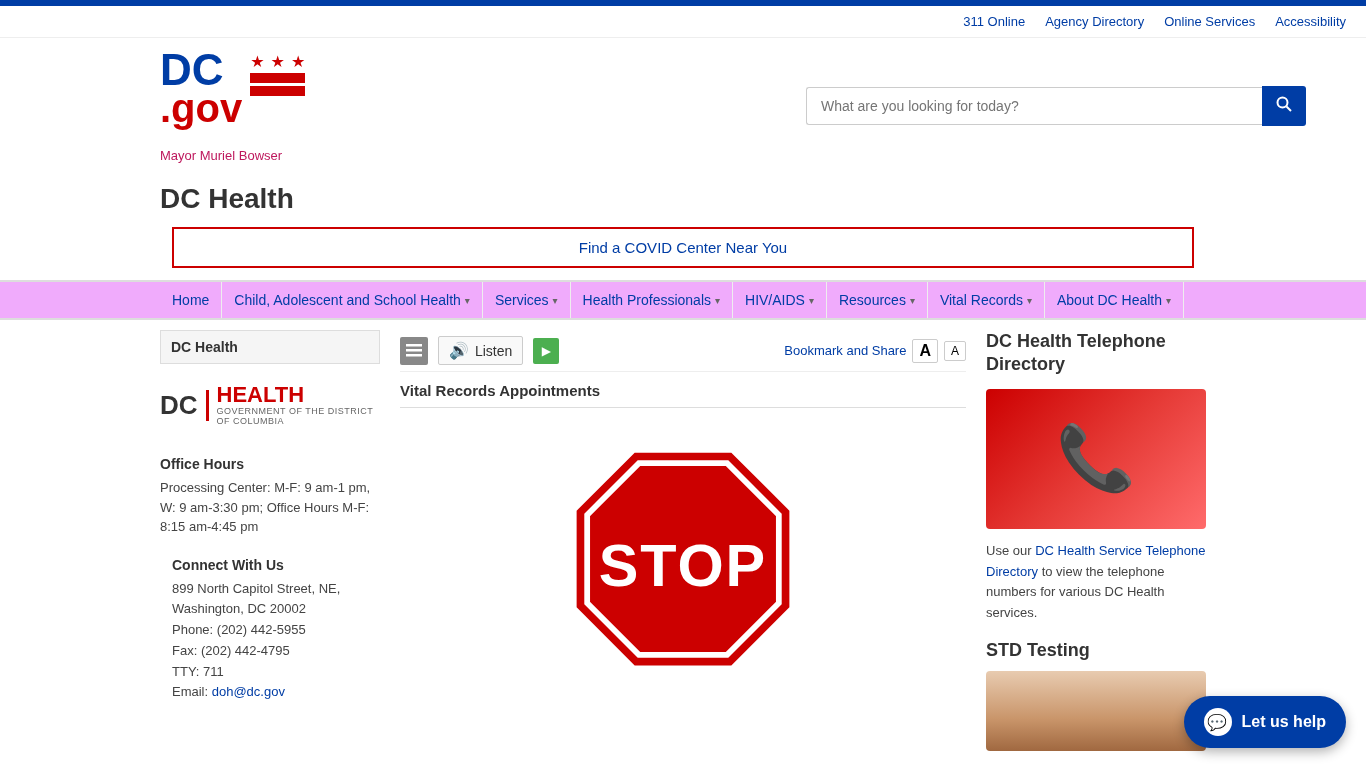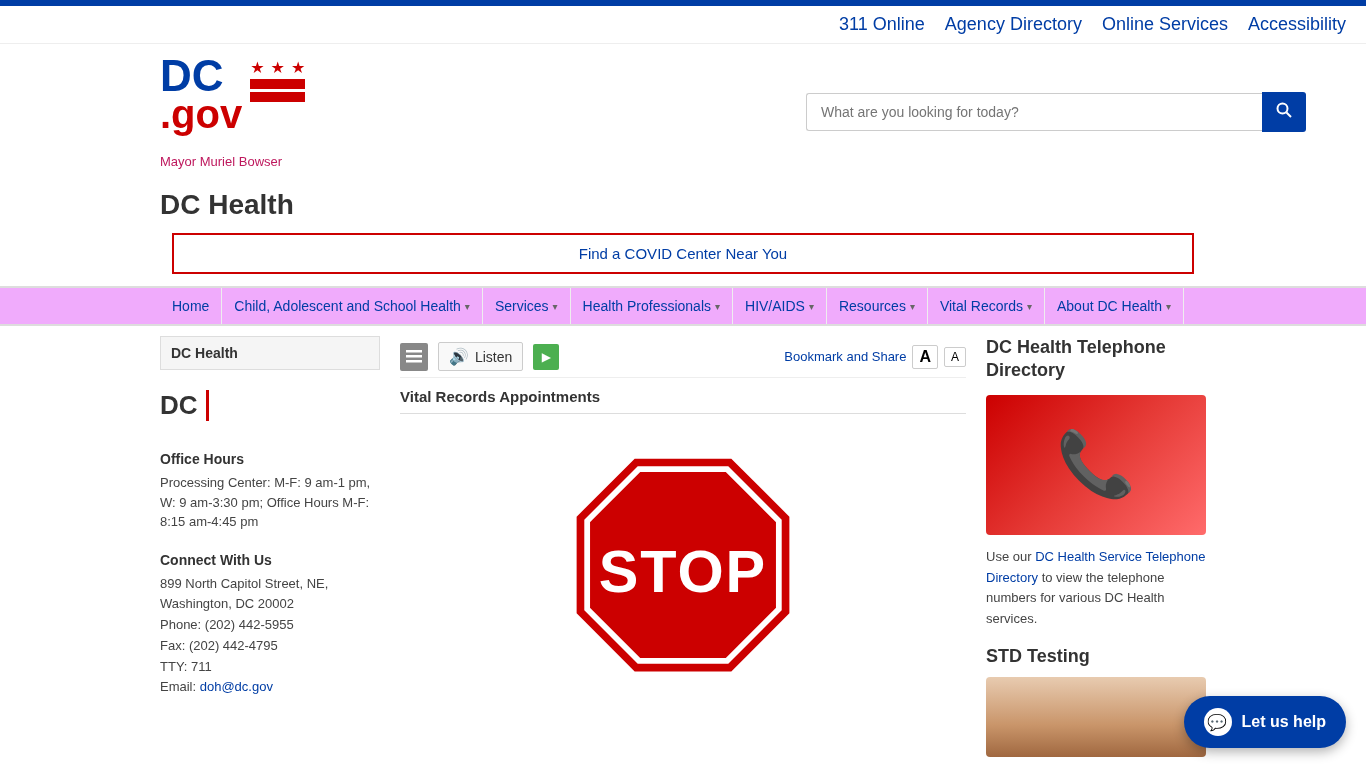--- a/index.html
+++ b/index.html
@@ -15,21 +15,21 @@
       background: #fff;
       display: flex;
       justify-content: flex-end;
       padding: 8px 20px;
       gap: 20px;
       border-bottom: 1px solid #eee;
     }
     .top-links a {
       color: #003da5;
       text-decoration: none;
-      font-size: 18px;
+      font-size: 13px;
     }
 
     
     .header {
       display: flex;
       align-items: center;
       padding: 10px 20px 10px 160px;
       gap: 30px;
     }
     .logo-area {
@@ -160,20 +160,21 @@
       font-size: 14px;
       margin-bottom: 6px;
     }
     .office-hours-section p {
       font-size: 13px;
       color: #444;
       line-height: 1.5;
     }
     .connect-section {
       margin-top: 20px;
+      margin-left: 12px;
     }
     .connect-section h4 {
       font-weight: bold;
       font-size: 14px;
       margin-bottom: 6px;
     }
     .connect-section p {
       font-size: 13px;
       color: #444;
       line-height: 1.6;
@@ -451,20 +452,24 @@
 </nav>
 
 <div class="content-wrapper">
 
   <div class="left-sidebar">
     <div class="sidebar-title">DC Health</div>
 
     <div class="dc-health-logo-box">
       <div style="display:flex; align-items:center; gap:0;">
         <div style="font-size:26px; font-weight:bold; color:#333; font-family:'Arial Black',Arial,sans-serif; border-right:3px solid #c00; padding-right:8px; margin-right:8px;">DC</div>
+        <div>
+          <div style="font-size:22px; font-weight:900; color:#c00; font-family:'Arial Black',Arial,sans-serif; line-height:1;">HEALTH</div>
+          <div class="dc-health-sub">GOVERNMENT OF THE DISTRICT OF COLUMBIA</div>
+        </div>
       </div>
     </div>
 
     <div class="office-hours-section">
       <h4>Office Hours</h4>
       <p>Processing Center: M-F: 9 am-1 pm, W: 9 am-3:30 pm; Office Hours M-F: 8:15 am-4:45 pm</p>
     </div>
 
     <div class="connect-section">
       <h4>Connect With Us</h4>

